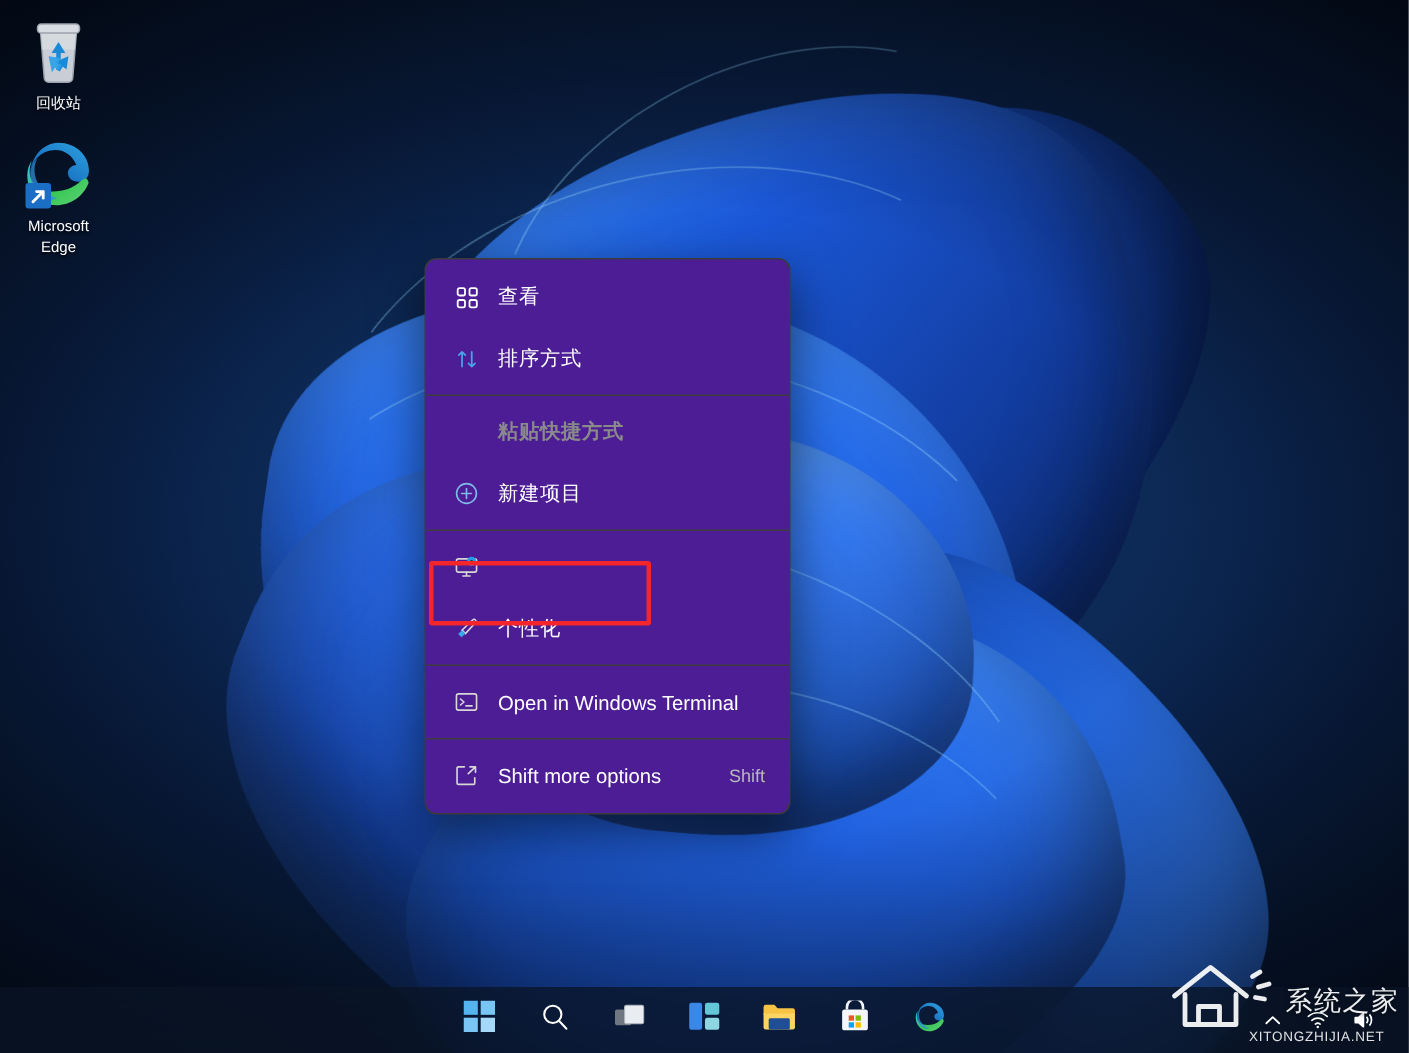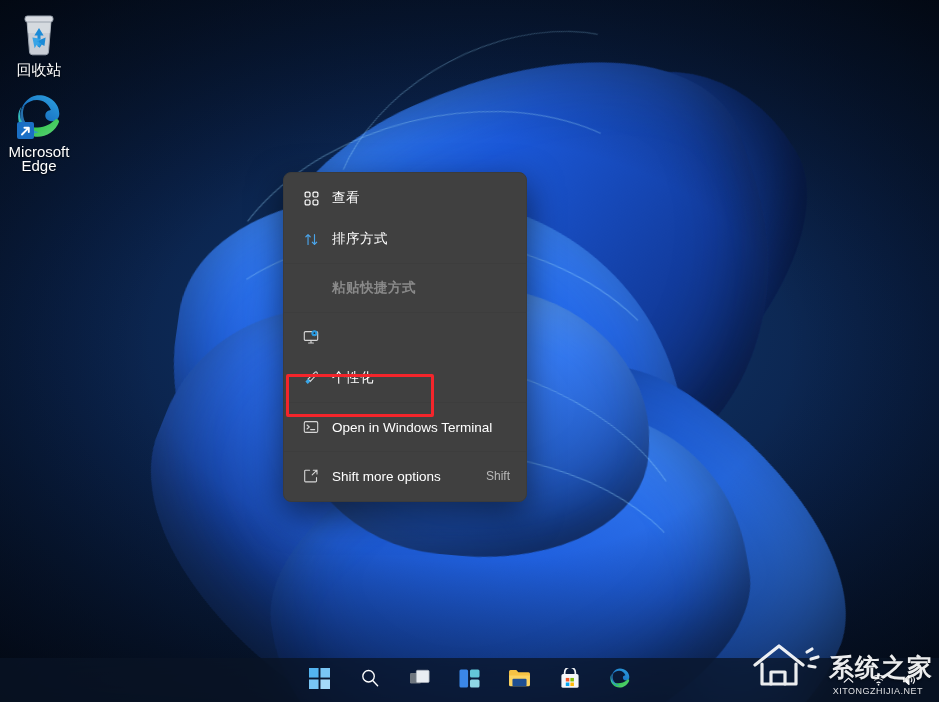--- a/index.html
+++ b/index.html
@@ -120,36 +120,36 @@
   .desk-icon {
     position: absolute;
     width: 78px;
     text-align: center;
     cursor: default;
     user-select: none;
   }
   .desk-icon .glyph { height: 48px; display: flex; align-items: center; justify-content: center; }
   .desk-icon .cap {
     margin-top: 5px;
-    font-size: 15px;
+    font-size: 10px;
     color: #ffffff;
     line-height: 14px;
     text-shadow: 0 1px 2px rgba(0,0,0,.85);
     word-break: break-word;
   }
   #icon-recycle { left: 0px; top: 10px; }
   #icon-edge    { left: 0px; top: 92px; }
 
   
   #ctx-menu {
     position: absolute;
     left: 283px;
     top: 172px;
     width: 244px;            
-    background: #404040;
+    background: #4c1d95;
     border: 1px solid #3b3b3b;
     border-radius: 8px;
     padding: 4px 0;
     box-shadow: 0 12px 34px rgba(0,0,0,.55);
     overflow: hidden;
     color: #ffffff;
   }
   .mi {
     position: relative;
     display: flex;
@@ -241,22 +241,22 @@
     right: 6px;
     bottom: 8px;
     display: flex;
     align-items: center;
     gap: 6px;
     pointer-events: none;
     opacity: .92;
   }
   #wm-text {
     color: #ffffff;
-    font-size: 25px;
-    font-weight: bold;
+    font-size: 18px;
+    font-weight: normal;
     letter-spacing: 1px;
     text-shadow: 0 1px 3px rgba(0,0,0,.6);
   }
   #wm-sub {
     position: absolute;
     right: 10px;
     bottom: -2px;
     color: #ffffff;
     font-size: 9px;
     letter-spacing: .5px;
@@ -349,20 +349,29 @@
       <span class="lbl">排序方式</span>
     </div>
 
     <div class="sep"></div>
 
     <div class="mi cjk disabled">
       <span class="ico"></span>
       <span class="lbl">粘贴快捷方式</span>
     </div>
 
+    <div class="mi cjk">
+      <span class="ico">
+        <svg width="16" height="16" viewBox="0 0 16 16" fill="none" stroke="#7fb9e8" stroke-width="1.1">
+          <circle cx="8" cy="8" r="6.6"></circle>
+          <path d="M8 4.7 V11.3 M4.7 8 H11.3" stroke-linecap="round"></path>
+        </svg>
+      </span>
+      <span class="lbl">新建项目</span>
+    </div>
 
     <div class="sep"></div>
 
     <div class="mi cjk">
       <span class="ico">
         <svg width="16" height="16" viewBox="0 0 16 16" fill="none" stroke="#d6d6d6" stroke-width="1.1">
           <rect x="1.3" y="2.6" width="13.4" height="8.8" rx="1.2"></rect>
           <path d="M5.6 14 h4.8 M8 11.4 v2.6" stroke-linecap="round"></path>
           <circle cx="11.4" cy="4.2" r="2.5" fill="#2a9ae0" stroke="#2a9ae0"></circle>
           <circle cx="11.4" cy="4.2" r="0.9" fill="#2c2c2c" stroke="none"></circle>

